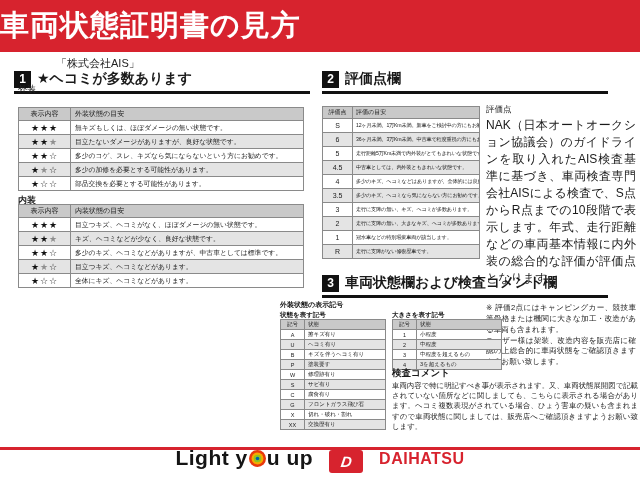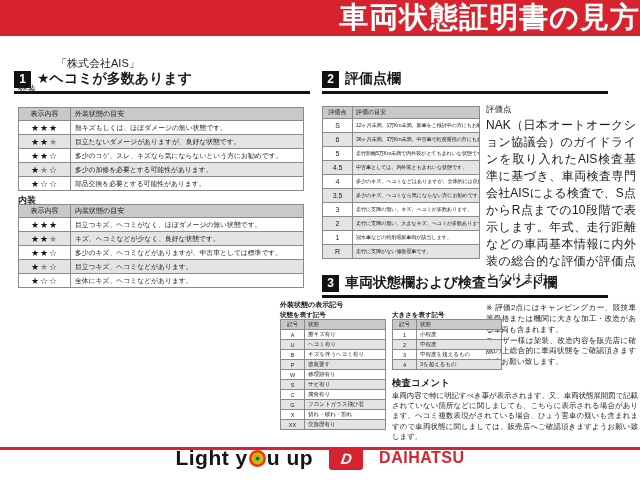--- a/index.html
+++ b/index.html
@@ -7,22 +7,22 @@
     --table-header-bg:#c9c9c9;
     --row-alt-bg:#e4e4e4;
     --badge-bg:#111111;
   }
   *{margin:0;padding:0;box-sizing:border-box;}
   html,body{width:640px;height:480px;overflow:hidden;}
   body{font-family:"Liberation Sans","DejaVu Sans",sans-serif;background:#ffffff;color:#1a1a1a;position:relative;}
   .abs{position:absolute;}
 
   
-  .banner{left:0;top:0;width:640px;height:36px;background:var(--brand-red,#d7232e);
-    display:flex;align-items:center;justify-content:flex-end;gap:84px;
+  .banner{left:0;top:0;width:640px;height:52px;background:var(--brand-red,#d7232e);
+    display:flex;align-items:center;justify-content:flex-start;gap:84px;
     color:#fff;font-size:29px;font-weight:bold;letter-spacing:1px;white-space:nowrap;}
   .company{left:8px;top:56px;font-size:11px;color:#222;margin-left:48px;}
 
   
   .section-head{display:flex;align-items:center;gap:6px;border-bottom:3px solid #111;padding-bottom:3px;}
   .badge{width:17px;height:17px;background:var(--badge-bg,#111);color:#fff;font-size:12px;font-weight:bold;
     display:flex;align-items:center;justify-content:center;flex-shrink:0;}
   .sec-title{font-size:14px;font-weight:bold;white-space:nowrap;}
   .head1{left:14px;top:70px;width:296px;}
   .head2{left:322px;top:70px;width:286px;}
@@ -66,27 +66,27 @@
   .star.half{color:#8f8f8f;}
   .star.empty{color:#222;}
 
   
   .sidebar{left:486px;top:104px;width:150px;}
   .sidebar-heading{font-size:8.5px;margin-bottom:1px;}
   .sidebar-body{font-size:12px;line-height:1.42;text-align:justify;}
   .sidebar-note{font-size:7.6px;line-height:1.42;margin-top:16px;white-space:pre-line;text-align:justify;}
 
   
-  .comment{left:392px;top:377px;width:246px;}
+  .comment{left:392px;top:367px;width:246px;}
   .comment-heading{font-size:9.5px;font-weight:bold;margin-bottom:1px;}
   .comment-body{font-size:7.4px;line-height:1.38;text-align:justify;}
 
   
   .footer-line{left:0;top:447px;width:640px;height:3px;background:var(--brand-red,#d7232e);}
-  .footer{left:0;top:450px;width:640px;height:16px;display:flex;align-items:center;justify-content:center;gap:16px;}
+  .footer{left:0;top:450px;width:640px;height:16px;display:flex;justify-content:center;gap:16px;}
   .slogan{display:flex;align-items:center;font-size:21px;font-weight:bold;color:#151515;letter-spacing:0.5px;}
   .slogan .ring-logo{width:17px;height:17px;margin:0 1px;display:inline-block;}
   .dmark{width:34px;height:23px;background:var(--brand-red,#d7232e);border-radius:3px;
     display:flex;align-items:center;justify-content:center;}
   .dmark span{color:#fff;font-weight:bold;font-size:15px;font-style:italic;transform:skewX(-8deg);}
   .brandname{color:var(--brand-red,#d7232e);font-size:16px;font-weight:bold;letter-spacing:0.5px;}
 </style>
 </head>
 <body>
 

